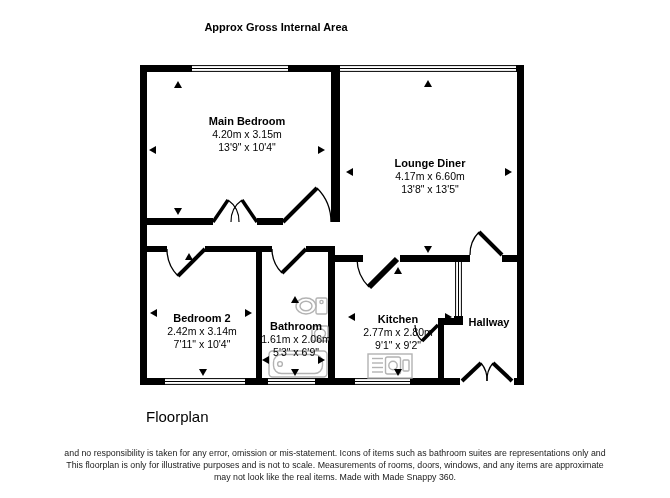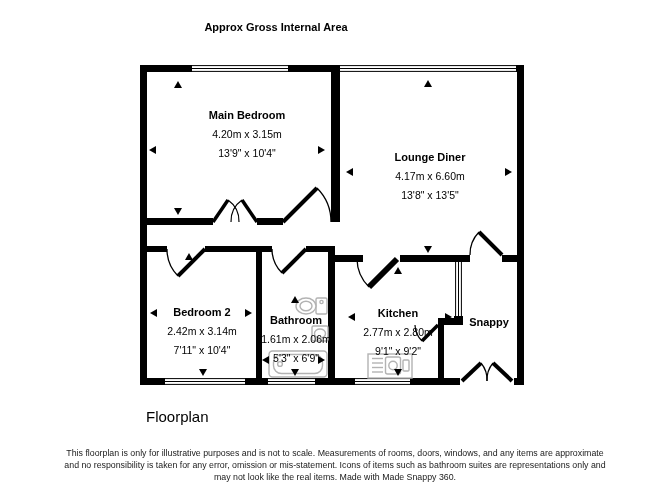--- a/index.html
+++ b/index.html
@@ -10,21 +10,21 @@
   .header{
     position:absolute;top:21px;left:0;width:552px;text-align:center;
     font-size:11px;font-weight:bold;line-height:13px;
   }
   .plan-svg{position:absolute;left:0;top:0;}
   .room-label{
     position:absolute;transform:translate(-50%,-50%);text-align:center;
     font-size:10.5px;line-height:13px;white-space:nowrap;
   }
   .room-name{font-weight:bold;font-size:11px;display:block;}
-  .room-dim{display:block;margin-top:6px;}
+  .room-dim{display:block;}
   .caption{position:absolute;left:146px;top:408px;font-size:15px;}
   .disclaimer{
     position:absolute;top:447px;left:0;width:670px;text-align:center;
     font-size:8.8px;line-height:12px;color:#1a1a1a;
   }
   .disclaimer span{display:block;}
 </style>
 </head>
 <body>
 
@@ -223,21 +223,21 @@
   <span class="room-name">Bathroom</span>
   <span class="room-dim">1.61m x 2.06m</span>
   <span class="room-dim">5'3" x 6'9"</span>
 </div>
 <div class="room-label" style="left:398px;top:332px;">
   <span class="room-name">Kitchen</span>
   <span class="room-dim">2.77m x 2.80m</span>
   <span class="room-dim">9'1" x 9'2"</span>
 </div>
 <div class="room-label" style="left:489px;top:322px;">
-  <span class="room-name">Snappy</span>
+  <span class="room-name">Hallway</span>
 </div>
 
 <div class="caption">Floorplan</div>
 <div class="disclaimer">
+  <span>and no responsibility is taken for any error, omission or mis-statement. Icons of items such as bathroom suites are representations only and</span>
   <span>This floorplan is only for illustrative purposes and is not to scale. Measurements of rooms, doors, windows, and any items are approximate</span>
-  <span>and no responsibility is taken for any error, omission or mis-statement. Icons of items such as bathroom suites are representations only and</span>
   <span>may not look like the real items. Made with Made Snappy 360.</span>
 </div>
 
 </body></html>

